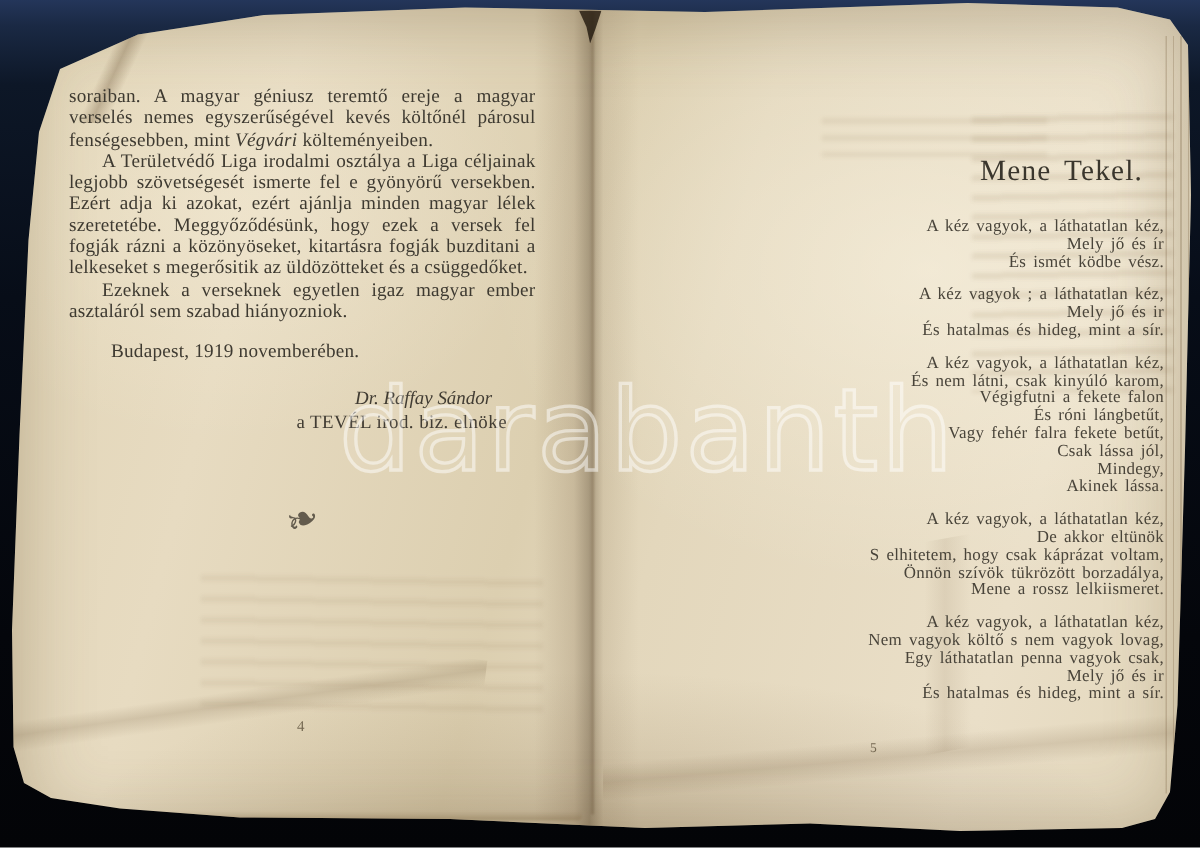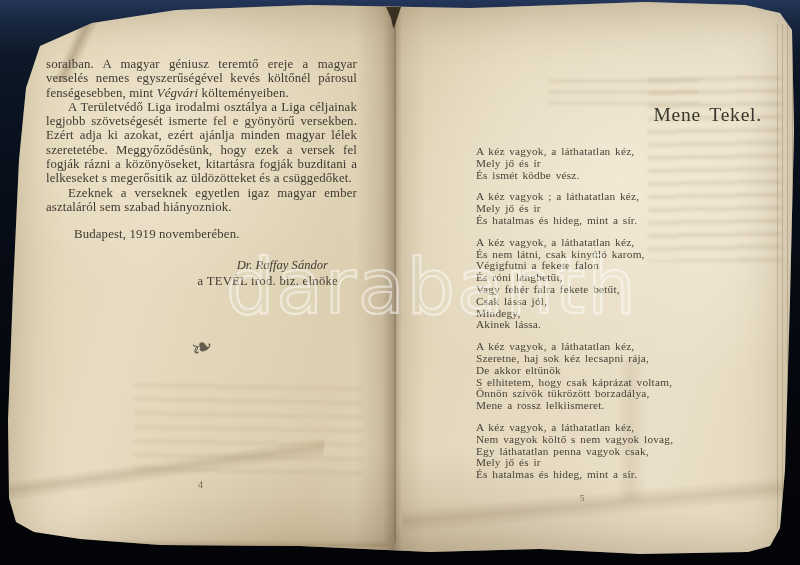--- a/index.html
+++ b/index.html
@@ -88,21 +88,21 @@
   .poem-title{
     position:absolute;left:432px;top:104px;width:330px;margin:0;
     font-size:19.5px;font-weight:normal;color:#3a362d;text-align:right;
     letter-spacing:0.8px;word-spacing:3px;
   }
   .poem{
     position:absolute;left:476px;top:146px;width:300px;
     font-size:11.3px;line-height:11.8px;color:#49443a;
     letter-spacing:0.2px;word-spacing:1.6px;
   }
-  .stanza{margin:0 0 10px 0;}
+  .stanza{margin:0 0 10px 0;text-align:right;}
   .pline{white-space:nowrap;}
   
   .watermark{
     position:absolute;left:226px;top:249px;height:110px;
     font-family:"DejaVu Sans",sans-serif;font-size:76px;line-height:1;
     letter-spacing:2px;color:rgba(255,255,255,0.07);
     -webkit-text-stroke:2.2px rgba(255,255,255,0.55);
     opacity:0.9;pointer-events:none;
   }
 </style>
@@ -154,21 +154,20 @@
           <div class="pline">És nem látni, csak kinyúló karom,</div>
           <div class="pline">Végigfutni a fekete falon</div>
           <div class="pline">És róni lángbetűt,</div>
           <div class="pline">Vagy fehér falra fekete betűt,</div>
           <div class="pline">Csak lássa jól,</div>
           <div class="pline">Mindegy,</div>
           <div class="pline">Akinek lássa.</div>
         </div>
         <div class="stanza">
           <div class="pline">A kéz vagyok, a láthatatlan kéz,</div>
-          <div class="pline">Szeretne, haj sok kéz lecsapni rája,</div>
           <div class="pline">De akkor eltünök</div>
           <div class="pline">S elhitetem, hogy csak káprázat voltam,</div>
           <div class="pline">Önnön szívök tükrözött borzadálya,</div>
           <div class="pline">Mene a rossz lelkiismeret.</div>
         </div>
         <div class="stanza">
           <div class="pline">A kéz vagyok, a láthatatlan kéz,</div>
           <div class="pline">Nem vagyok költő s nem vagyok lovag,</div>
           <div class="pline">Egy láthatatlan penna vagyok csak,</div>
           <div class="pline">Mely jő és ir</div>

